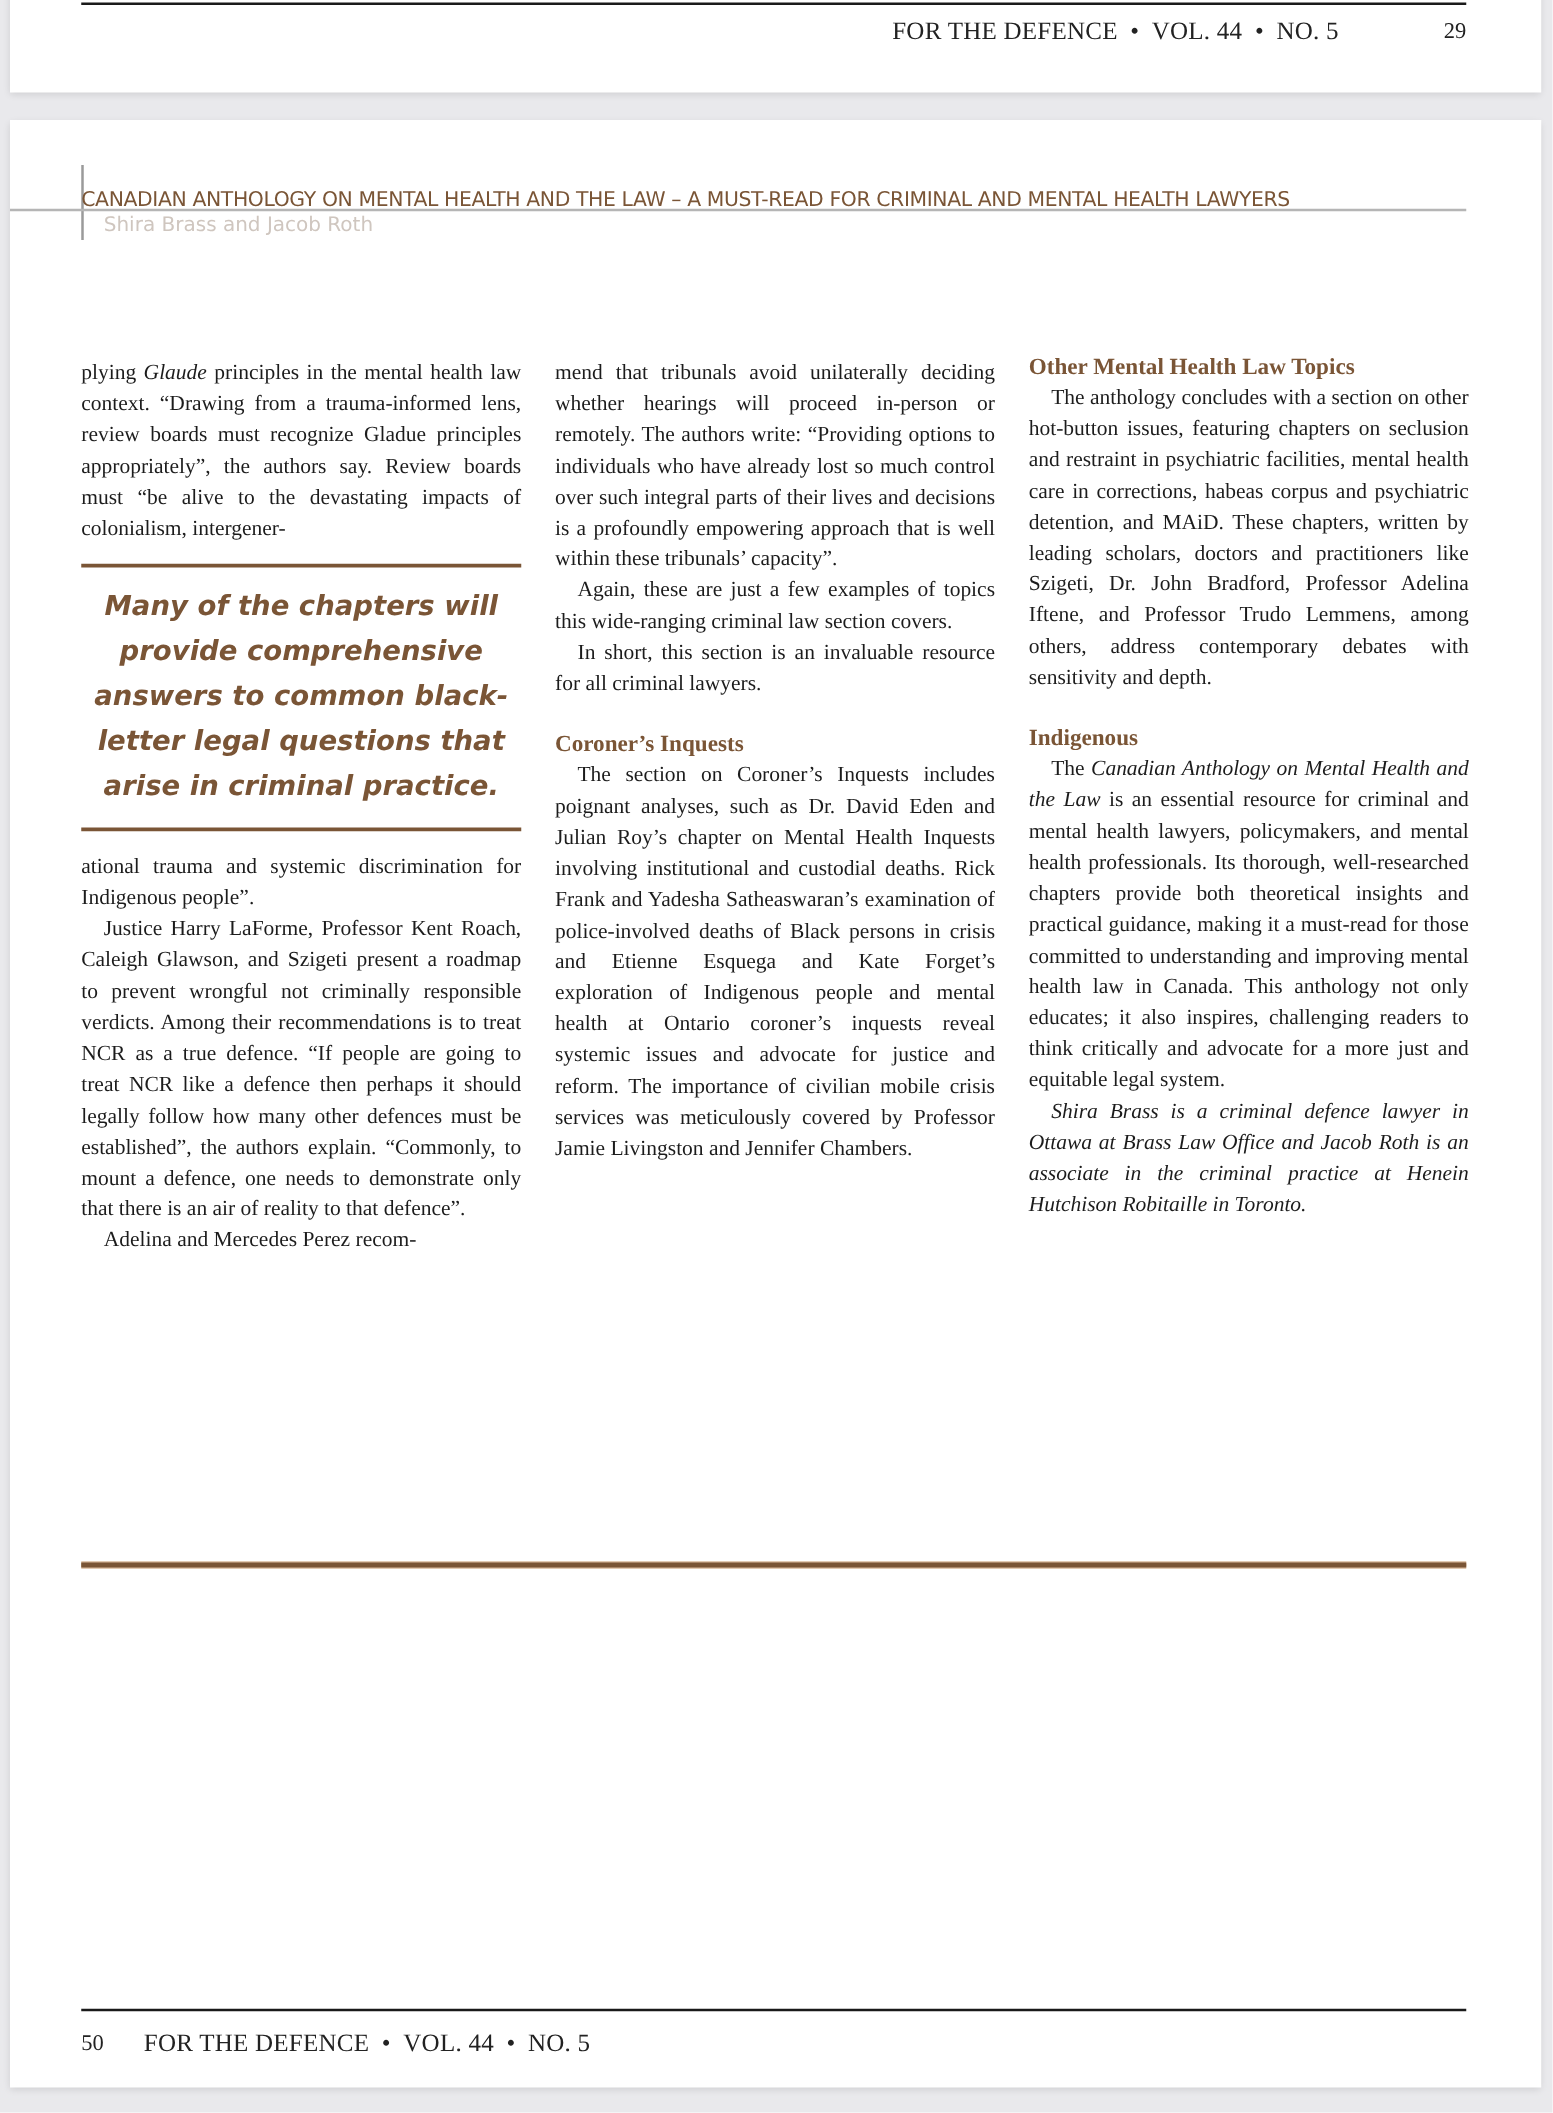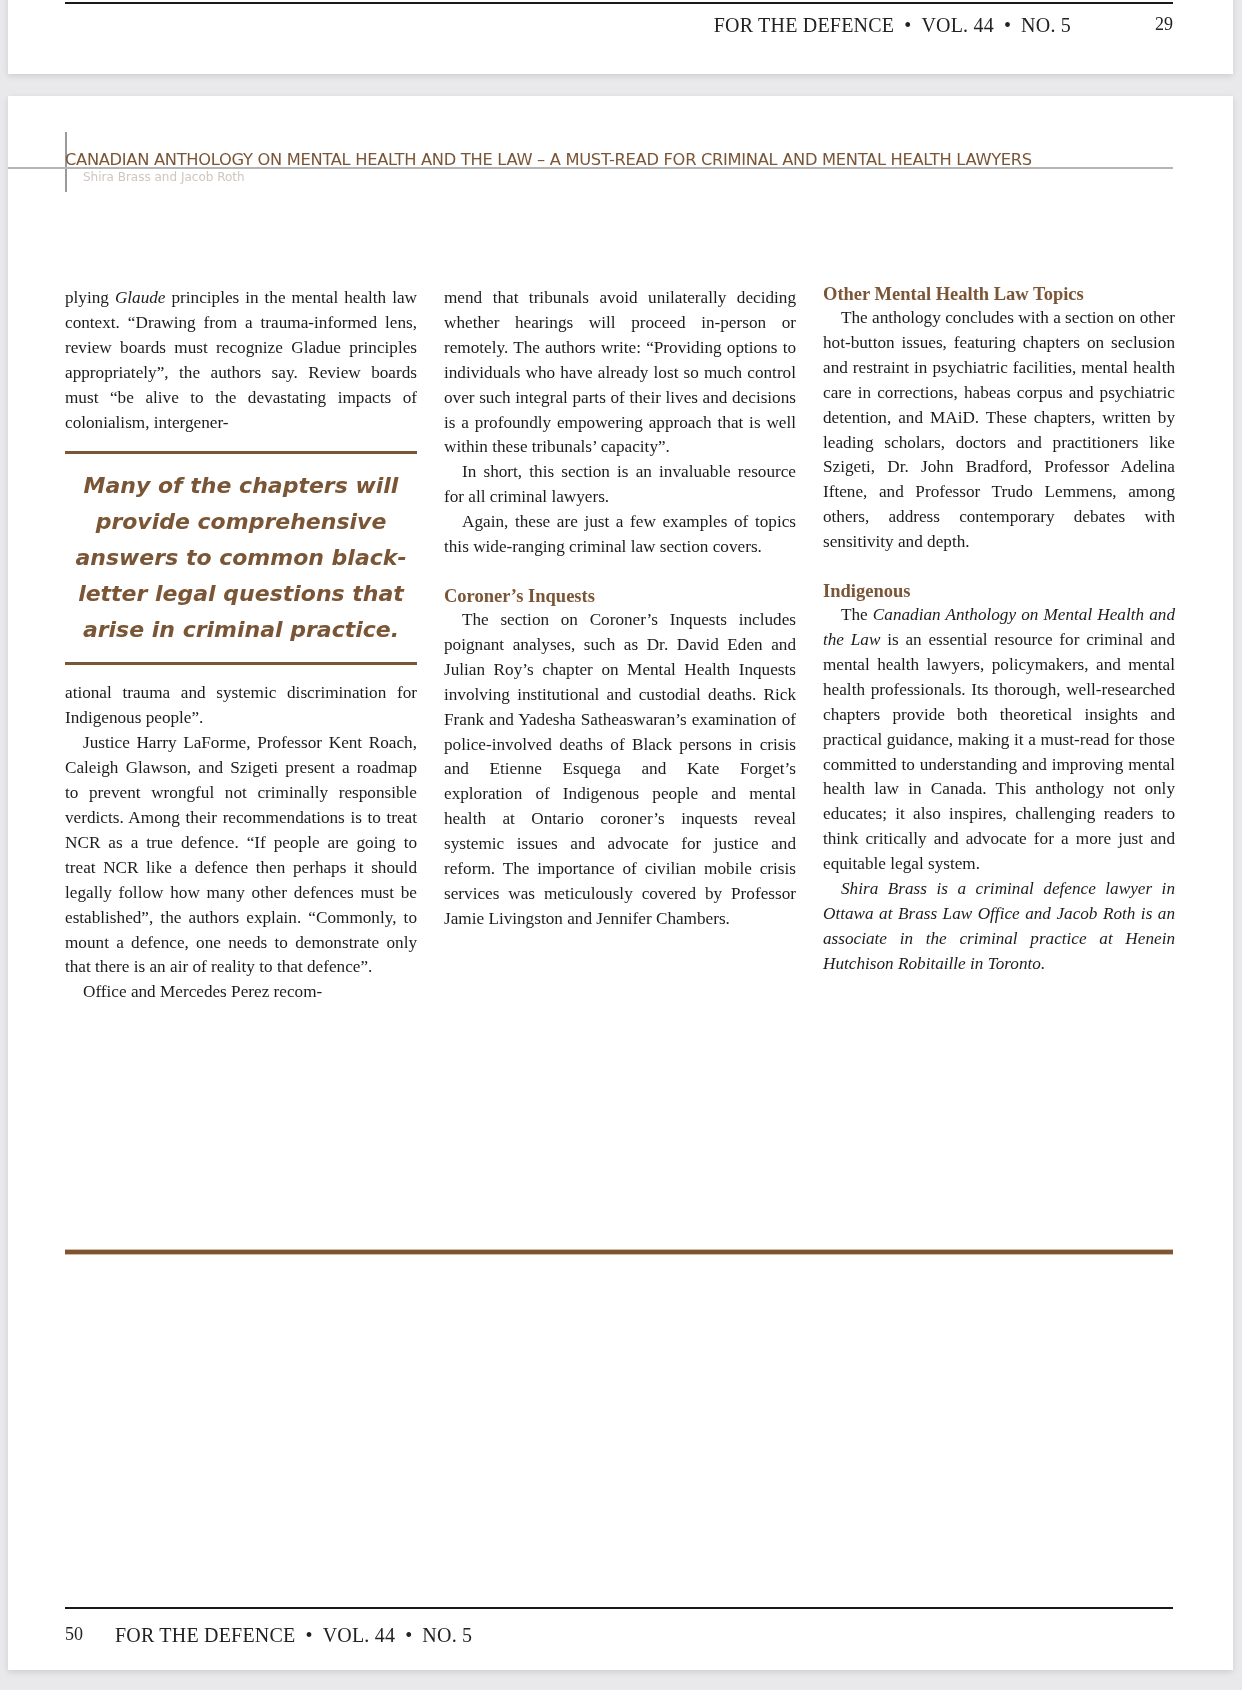--- a/index.html
+++ b/index.html
@@ -45,21 +45,21 @@
     }
     .article-title {
       position: absolute; left: 57px; top: 54px;
       font-family: "DejaVu Sans", sans-serif;
       font-size: 16.3px; color: #7a5536;
       white-space: nowrap; letter-spacing: -0.3px;
     }
     .article-byline {
       position: absolute; left: 75px; top: 74px;
       font-family: "DejaVu Sans", sans-serif;
-      font-size: 12px; color: #cfc6bf;
+      font-size: 16px; color: #cfc6bf;
       white-space: nowrap;
     }
 
     .col {
       position: absolute; top: 190px; width: 352px;
       font-size: 17.2px; line-height: 24.9px;
       text-align: justify; hyphens: manual;
       font-family: "Liberation Serif", serif;
       color: #1c1c1c;
     }
@@ -109,27 +109,27 @@
   <div class="title-vline"></div>
   <div class="title-hline"></div>
   <div class="article-title">CANADIAN ANTHOLOGY ON MENTAL HEALTH AND THE LAW – A MUST-READ FOR CRIMINAL AND MENTAL HEALTH LAWYERS</div>
   <div class="article-byline">Shira Brass and Jacob Roth</div>
 
   <div class="col" id="col-1">
     <p><span>plying </span><em>Glaude</em><span> principles in the mental health law context. “Drawing from a trauma-informed lens, review boards must recognize Gladue principles ap­propriately”, the authors say. Review boards must “be alive to the devastat­ing impacts of colonialism, intergener-</span></p>
     <div class="pullquote">Many of the chapters will provide comprehensive answers to common black-letter legal questions that arise in criminal practice.</div>
     <p>ational trauma and systemic discrimi­nation for Indigenous people”.</p>
     <p class="indent">Justice Harry LaForme, Professor Kent Roach, Caleigh Glawson, and Szigeti present a roadmap to prevent wrongful not criminally responsible verdicts. Among their recommenda­tions is to treat NCR as a true defence. “If people are going to treat NCR like a defence then perhaps it should legally follow how many other defences must be established”, the authors explain. “Commonly, to mount a defence, one needs to demonstrate only that there is an air of reality to that defence”.</p>
-    <p class="indent">Office and Mercedes Perez recom-</p>
+    <p class="indent">Adelina and Mercedes Perez recom-</p>
   </div>
 
   <div class="col" id="col-2">
     <p>mend that tribunals avoid unilater­ally deciding whether hearings will proceed in-person or remotely.  The authors write: “Providing options to individuals who have already lost so much control over such integral parts of their lives and decisions is a pro­foundly empowering approach that is well within these tribunals’ capacity”.</p>
+    <p class="indent">Again, these are just a few examples of topics this wide-ranging criminal law section covers.</p>
     <p class="indent">In short, this section is an invaluable resource for all criminal lawyers.</p>
-    <p class="indent">Again, these are just a few examples of topics this wide-ranging criminal law section covers.</p>
     <div class="gap"></div>
     <h3 class="heading">Coroner’s Inquests</h3>
     <p class="indent">The section on Coroner’s Inquests includes poignant analyses, such as Dr. David Eden and Julian Roy’s chapter on Mental Health Inquests involving institutional and custo­dial deaths. Rick Frank and Yadesha Satheaswaran’s examination of po­lice-involved deaths of Black per­sons in crisis and Etienne Esquega and Kate Forget’s exploration of Indigenous people and mental health at Ontario coroner’s inquests reveal systemic issues and advocate for jus­tice and reform. The importance of ci­vilian mobile crisis services was me­ticulously covered by Professor Jamie Livingston and Jennifer Chambers.</p>
   </div>
 
   <div class="col" id="col-3" style="top:186px;">
     <h3 class="heading">Other Mental Health Law Topics</h3>
     <p class="indent">The anthology concludes with a sec­tion on other hot-button issues, featur­ing chapters on seclusion and restraint in psychiatric facilities, mental health care in corrections, habeas corpus and psychiatric detention, and MAiD. These chapters, written by leading scholars, doctors and practitioners like Szigeti, Dr. John Bradford, Professor Adelina Iftene, and Professor Trudo Lemmens, among others, address contemporary debates with sensitivity and depth.</p>
     <div class="gap"></div>
     <h3 class="heading">Indigenous</h3>

